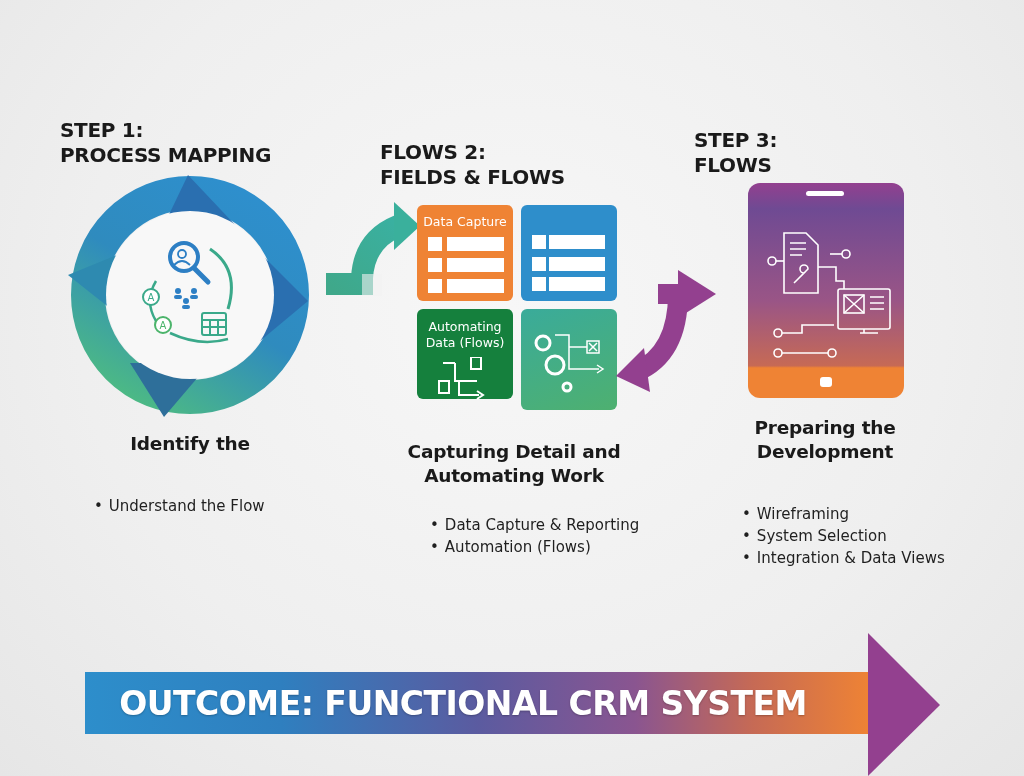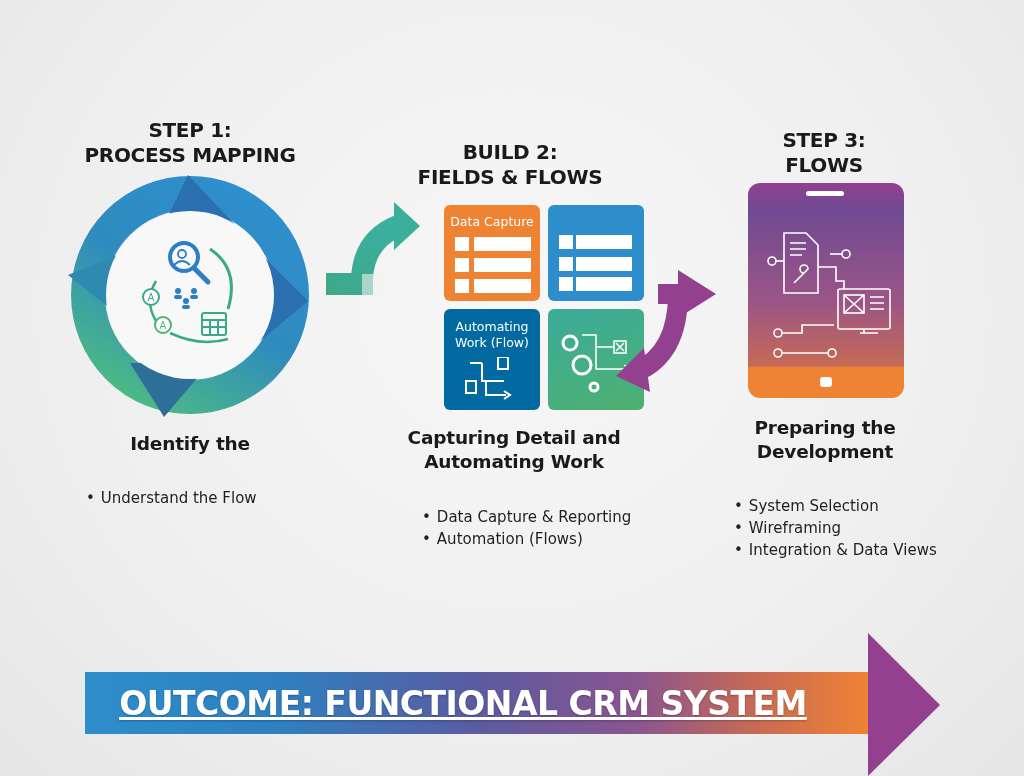--- a/index.html
+++ b/index.html
@@ -5,45 +5,44 @@
   html, body { margin:0; padding:0; }
   body {
     width:1024px; height:776px; overflow:hidden; position:relative;
     background: radial-gradient(ellipse at 50% 40%, #f7f7f7 0%, #efefef 60%, #e6e6e6 100%);
     font-family: "Liberation Sans", "DejaVu Sans", sans-serif;
     color:#1a1a1a;
   }
   .abs { position:absolute; }
   .step-title {
     font-family: "DejaVu Sans", sans-serif; font-weight:bold; font-size:20px;
-    line-height:25px; text-align:center; letter-spacing:-0.3px; color:#1a1a1a;
+    line-height:25px; text-align:left; letter-spacing:-0.3px; color:#1a1a1a;
   }
   .step-sub {
     font-family: "DejaVu Sans", sans-serif; font-weight:bold; font-size:18.5px;
     line-height:24px; text-align:center; color:#1a1a1a; letter-spacing:-0.2px;
   }
-  ul.bullets { list-style:none; margin:0; padding:0; font-family:"DejaVu Sans", sans-serif; font-size:15px; line-height:22px; color:#1f1f1f; }
+  ul.bullets { list-style:none; margin:8px; padding:0; font-family:"DejaVu Sans", sans-serif; font-size:15px; line-height:22px; color:#1f1f1f; }
   ul.bullets li::before { content:"•"; margin-right:6px; }
 
   
-  .tile { position:absolute; border-radius:6px;margin-left:27px; }
+  .tile { position:absolute; border-radius:6px; }
   .tile-label { position:absolute; color:#fff; font-family:"DejaVu Sans", sans-serif; font-size:12.5px; line-height:16px; text-align:center; width:100%; }
   .row { position:absolute; height:14px; background:#fff; }
   .chk { position:absolute; width:14px; height:14px; background:#fff; }
 
   
   .banner {
     position:absolute; left:85px; top:672px; width:786px; height:62px;
     background: linear-gradient(90deg, #2d8ecb 0%, #2f7fbf 25%, #5b5ba0 50%, #8a5590 70%, #c66a55 85%, #ef8334 100%);
   }
   .banner-text {
     position:absolute; left:0; right:0; top:0; bottom:0; display:flex; align-items:center; justify-content:center;
     color:#fff; font-family:"DejaVu Sans", sans-serif; font-weight:bold; font-size:33px; letter-spacing:-0.5px;
     text-shadow:0 1px 2px rgba(0,0,0,0.25);
-    text-decoration:underline;
   }
 </style>
 </head>
 <body>
 
 <div class="abs step-title" style="left:60px; top:118px; width:260px;">
   <div>STEP 1:</div>
   <div>PROCESS MAPPING</div>
 </div>
 
@@ -116,21 +115,21 @@
       <stop offset="0" stop-color="#3fa88a"></stop>
         <stop offset="1" stop-color="#3ab0a0"></stop>
     </linearGradient>
   </defs>
   <path d="M4 84 H40 V78 Q42 40 76 26" fill="none" stroke="url(#gArrow)" stroke-width="22"></path>
   <polygon points="72,2 98,26 72,50" fill="#3ab09c"></polygon>
   <rect x="40" y="74" width="20" height="22" fill="#f2f2f2" opacity="0.6"></rect>
 </svg>
 
 <div class="abs step-title" style="left:380px; top:140px; width:260px;">
-  <div>BUILD 2:</div>
+  <div>FLOWS 2:</div>
   <div>FIELDS &amp; FLOWS</div>
 </div>
 
 <div class="abs" style="left:417px; top:205px; width:200px; height:205px;">
 
   <div class="tile" style="left:0; top:0; width:96px; height:96px; background:#ef8334;">
     <div class="tile-label" style="top:9px;">Data Capture</div>
     <div class="chk" style="left:11px; top:32px;"></div>
     <div class="row" style="left:30px; top:32px; width:57px;"></div>
     <div class="chk" style="left:11px; top:53px;"></div>
@@ -141,24 +140,24 @@
 
   <div class="tile" style="left:104px; top:0; width:96px; height:96px; background:#2e8ecb;">
     <div class="chk" style="left:11px; top:30px;"></div>
     <div class="row" style="left:28px; top:30px; width:56px;"></div>
     <div class="chk" style="left:11px; top:52px;"></div>
     <div class="row" style="left:28px; top:52px; width:56px;"></div>
     <div class="chk" style="left:11px; top:72px;"></div>
     <div class="row" style="left:28px; top:72px; width:56px;"></div>
   </div>
 
-  <div class="tile" style="left:0; top:104px; width:96px; height:101px; background:#0369a1;">
+  <div class="tile" style="left:0; top:104px; width:96px; height:90px; background:#15803d;">
     <div class="tile-label" style="top:10px;">
       <div>Automating</div>
-      <div>Work (Flow)</div>
+      <div>Data (Flows)</div>
     </div>
     <svg style="position:absolute; left:20px; top:48px;" width="60" height="44" viewBox="0 0 60 44">
       <g fill="none" stroke="#fff" stroke-width="2">
         <path d="M6 6 h12 M18 6 v18 h22"></path>
         <rect x="34" y="0" width="10" height="12"></rect>
         <rect x="2" y="24" width="10" height="12"></rect>
         <path d="M22 24 v14 h20"></path>
         <path d="M40 34 l6 4 l-6 4"></path>
       </g>
     </svg>
@@ -230,26 +229,26 @@
       <path d="M34 170 h46"></path>
       <circle cx="84" cy="170" r="4"></circle>
   </g>
 </svg>
 
 <div class="abs step-sub" style="left:694px; top:416px; width:262px;">
   <div>Preparing the</div>
   <div>Development</div>
 </div>
 <ul class="abs bullets" style="left:734px; top:495px;">
+  <li>Wireframing</li>
   <li>System Selection</li>
-  <li>Wireframing</li>
   <li>Integration &amp; Data Views</li>
 </ul>
 
-<div class="abs step-sub" style="left:380px; top:426px; width:268px;">
+<div class="abs step-sub" style="left:380px; top:440px; width:268px;">
   <div>Capturing Detail and</div>
   <div>Automating Work</div>
 </div>
 <ul class="abs bullets" style="left:422px; top:506px;">
   <li>Data Capture &amp; Reporting</li>
   <li>Automation (Flows)</li>
 </ul>
 
 <div class="banner">
   <div class="banner-text" style="padding-right:30px;">OUTCOME: FUNCTIONAL CRM SYSTEM</div>

